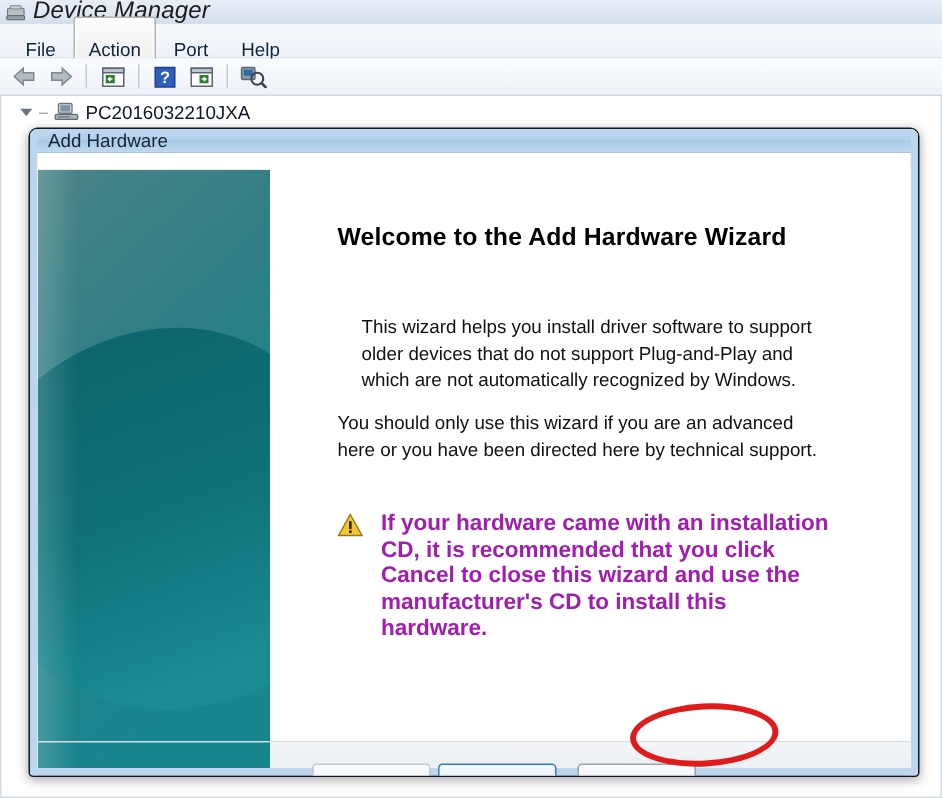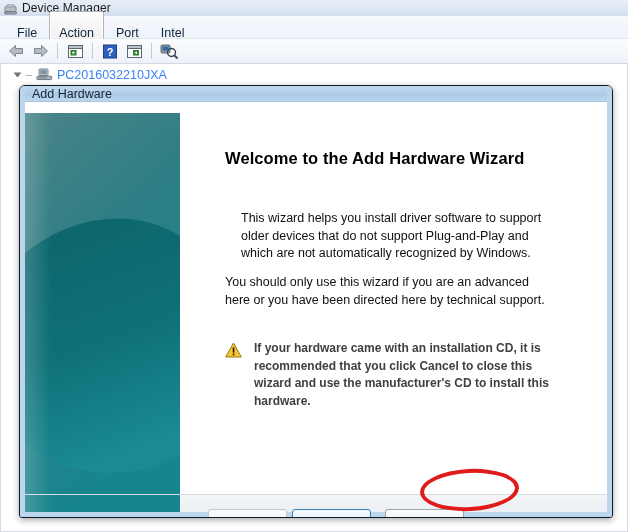--- a/index.html
+++ b/index.html
@@ -31,24 +31,25 @@
     padding-left: 4px;
     box-sizing: border-box;
     background: linear-gradient(to bottom, #e8eef7 0%, #dde6f2 60%, #d3deee 100%);
   }
   .dm-title-icon {
     width: 13px; height: 12px;
     position: relative;
     flex: 0 0 auto;
   }
   .dm-title-text {
-    font-size: 12px;
+    font-size: 16px;
     color: #1c1c1c;
     letter-spacing: 0.1px;
     white-space: nowrap;
+    font-style: italic;
   }
 
   .dm-menubar {
     position: absolute;
     left: 0; top: 16px;
     width: 628px; height: 23px;
     background: linear-gradient(to bottom, #f6f9fd 0%, #eef3fa 100%);
     border-bottom: 1px solid #dfe6ee;
     box-sizing: border-box;
     display: flex;
@@ -106,21 +107,21 @@
     border: 1px solid #d4dce6;
     border-top: none;
   }
   .tree-row {
     position: absolute;
     left: 14px; top: 4px;
     display: flex;
     align-items: center;
     gap: 4px;
     font-size: 12.5px;
-    color: #3b82f6;
+    color: #0f172a;
     white-space: nowrap;
   }
   .tri-expand {
     width: 0; height: 0;
     border-left: 5px solid #6a757f;
     border-top: 4px solid transparent;
     border-bottom: 4px solid transparent;
     transform: rotate(90deg);
     margin-right: 2px;
   }
@@ -241,23 +242,23 @@
     display: flex;
     gap: 12px;
   }
   .warn-icon {
     width: 17px; height: 16px;
     flex: 0 0 auto;
     margin-top: 2px;
     position: relative;
   }
   .warn-text {
-    font-size: 12px;
+    font-size: 15px;
     font-weight: bold;
-    color: #404040;
+    color: #a21caf;
     line-height: 17.5px;
   }
 
   .continue-text {
     position: absolute;
     left: 45px; top: 362px;
     font-size: 12.5px;
     color: #101010;
     white-space: nowrap;
   }
@@ -329,21 +330,21 @@
         <rect x="0.5" y="7.5" width="12" height="2.6" rx="0.8" fill="#9aa3aa" stroke="#5e686f" stroke-width="0.7"></rect>
       </svg>
     </span>
     <span class="dm-title-text">Device Manager</span>
   </div>
 
   <div class="dm-menubar">
     <div class="menu-item">File</div>
     <div class="menu-item active">Action</div>
     <div class="menu-item">Port</div>
-    <div class="menu-item">Intel</div>
+    <div class="menu-item">Help</div>
   </div>
 
   <div class="dm-toolbar">
     <div class="tb-btn">
       <svg width="17" height="14" viewBox="0 0 17 14">
         <path d="M7.5 1.5 L1.5 7 L7.5 12.5 L7.5 9.5 L14.5 9.5 L14.5 4.5 L7.5 4.5 Z" fill="#b4bcc3" stroke="#7d878f" stroke-width="1"></path>
       </svg>
     </div>
     <div class="tb-btn">
       <svg width="17" height="14" viewBox="0 0 17 14">

